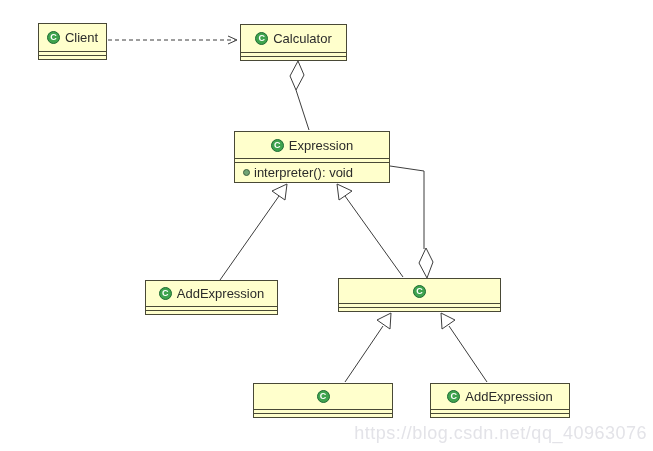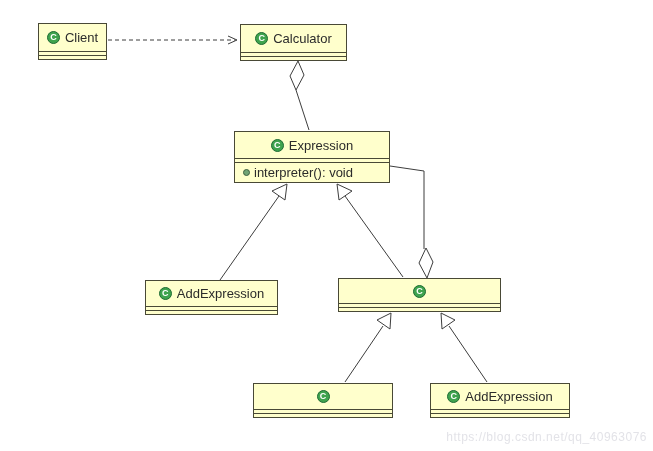--- a/index.html
+++ b/index.html
@@ -24,21 +24,21 @@
   .method-row{
     flex:0 0 20px;border-top:1px solid #494936;display:flex;align-items:center;
     padding-left:8px;gap:4px;color:#2b2b2b;font-size:13px;box-sizing:border-box;
   }
   .mdot{
     width:7px;height:7px;border-radius:50%;flex:0 0 7px;
     background:#71A474;border:1px solid #3E5F41;box-sizing:border-box;
   }
   #connector-layer{position:absolute;left:0;top:0;pointer-events:none;}
   #watermark{
-    position:absolute;right:6px;bottom:7px;font-size:12px;color:#E3E3E8;
+    position:absolute;right:6px;bottom:7px;font-size:18px;color:#E3E3E8;
     letter-spacing:0.5px;
   }
 </style>
 </head>
 <body>
 
 <div id="canvas">
 
   <div class="uml-class" style="left:38px;top:23px;width:69px;height:37px;">
     <div class="uml-title">

